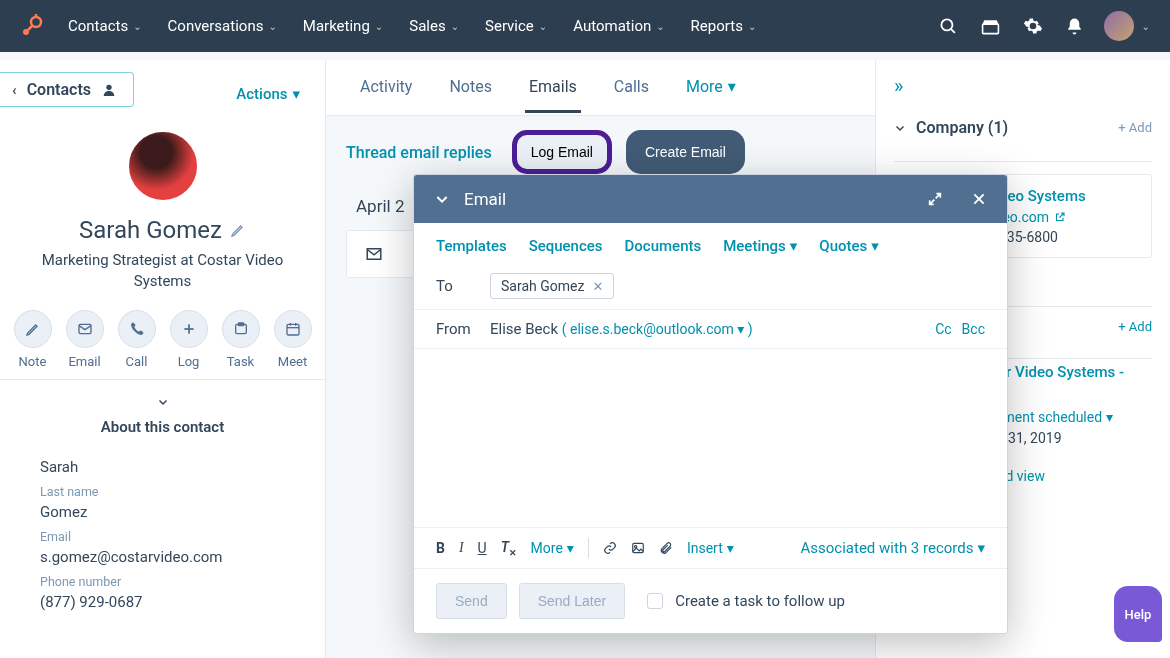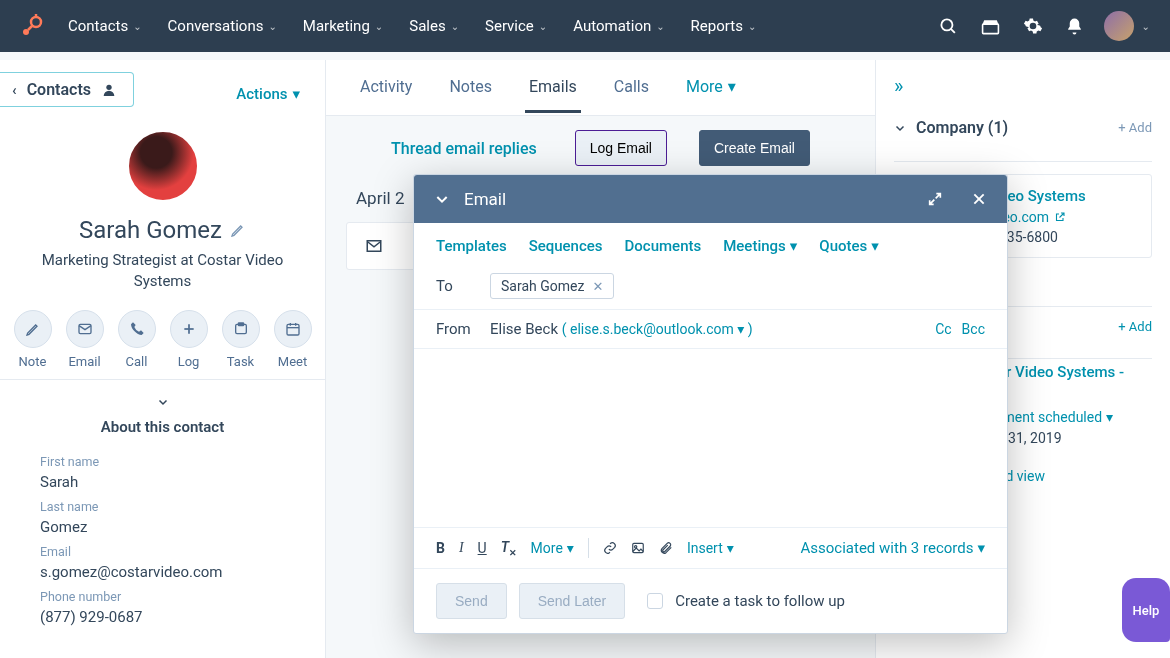--- a/index.html
+++ b/index.html
@@ -23,23 +23,23 @@
 .leftcol .actbtn { width:38px; height:38px; border-radius:50%; background:#eaf0f6; border:1px solid #d6e0eb; display:flex; align-items:center; justify-content:center; color:#506e91; }
 .leftcol .section-h { display:flex; align-items:center; gap:10px; padding:16px 18px 10px; font-weight:600; font-size:15px; color:#33475b; border-top:1px solid #e5eaf0; margin-top:10px;flex-direction:column; }
 .leftcol .field { padding:8px 40px 0; }
 .leftcol .flabel { font-size:12.5px; color:#7c98b6; }
 .leftcol .fval { font-size:15px; margin-top:4px; }
 .midcol { position:absolute; top:60px; left:326px; right:295px; bottom:0; }
 .tabs { display:flex; align-items:center; height:56px; padding:0 30px; border-bottom:1px solid #e5eaf0; background:#fff; gap:29px; font-size:16px; color:#506e91; }
 .tabs .tab { padding:14px 4px; border-bottom:3px solid transparent; }
 .tabs .tab.active { border-bottom-color:#33475b; color:#33475b; }
 .tabs .tab.more { color:#0091ae; display:flex; align-items:center; gap:5px; }
-.subbar { display:flex; align-items:center; justify-content:center; gap:32px; padding:14px 20px; }
+.subbar { display:flex; align-items:center; justify-content:flex-start; gap:14px; padding:14px 20px; }
 .subbar .thread { color:#0091ae; font-weight:500; font-size:16px; margin-right:6px; }
-.subbar .btn { padding:9px 14px; border-radius:3px; font-size:14px; border:1px solid #4c1d95; background:#eaf0f6; }
+.subbar .btn { padding:9px 14px; border-radius:15px; font-size:14px; border:5px solid #4c1d95; background:#eaf0f6; }
 .subbar .btn.primary { background:#425b76; color:#fff; border-color:#425b76; }
 .dateh { padding:8px 30px 14px; font-size:17px; color:#33475b; }
 .thread-card { margin:0 20px; background:#fff; border:1px solid #e5eaf0; border-radius:3px; padding:14px 18px; display:flex; gap:10px; color:#506e91; }
 .rightcol { position:absolute; top:60px; right:0; width:295px; bottom:0; background:#fff; border-left:1px solid #e5eaf0; padding:14px 18px; overflow:hidden; }
 .rightcol .collapse { color:#0091ae; font-size:20px; margin-bottom:8px; }
 .rightcol .rsection { display:flex; align-items:center; justify-content:space-between; padding:12px 0 24px; border-bottom:1px solid #e5eaf0;gap:12px; }
 .rightcol .rsection .rtitle { display:flex; align-items:center; gap:10px; font-weight:600; font-size:16px; }
 .rightcol .add { color:#7c98b6; font-size:13px; }
 .rightcol .companycard { border:1px solid #e5eaf0; border-radius:3px; margin-top:12px; padding:12px 0 12px 104px; position:relative; }
 .rightcol .companycard .cname { color:#0091ae; font-weight:500; font-size:15px; }
@@ -68,21 +68,21 @@
 .composer .formatbar .b { font-weight:700; }
 .composer .formatbar .i { font-style:italic; font-family: Georgia, serif; }
 .composer .formatbar .u { text-decoration:underline; }
 .composer .formatbar .tx { position:relative; font-weight:600; }
 .composer .formatbar .more { color:#0091ae; display:flex; align-items:center; gap:4px; }
 .composer .formatbar .assoc { margin-left:auto; color:#0091ae; font-size:15px; display:flex; align-items:center; gap:4px; }
 .composer .sendbar { display:flex; align-items:center; gap:12px; padding:14px 22px; border-top:1px solid #eaf0f6; }
 .composer .sbtn { padding:9px 18px; border-radius:3px; border:1px solid #d6dfe8; background:#eaf0f6; color:#99acc2; font-size:14px; }
 .composer .chk { width:16px; height:16px; border:1px solid #cbd6e2; border-radius:3px; margin-left:10px; }
 .composer .chklabel { font-size:15px; color:#33475b; }
-.helpbtn { position:absolute; bottom:16px; right:0; background:#7a59d6; color:#fff; width:48px; height:64px; border-radius:14px 14px 4px 14px; display:flex; align-items:center; justify-content:center; font-size:13px; font-weight:500; }
+.helpbtn { position:absolute; bottom:16px; right:8px; background:#7a59d6; color:#fff; width:48px; height:56px; border-radius:14px 14px 4px 14px; display:flex; align-items:center; justify-content:center; font-size:13px; font-weight:500; }
 svg { display:block; }
 </style>
 </head>
 <body>
 
 <div class="topnav">
   <div class="logo">
     <svg viewBox="0 0 24 24" width="24" height="24">
         <circle cx="6" cy="18" r="3" fill="#ff7a59"></circle>
         <circle cx="16" cy="8" r="5" fill="none" stroke="#ff7a59" stroke-width="2.5"></circle>
@@ -210,21 +210,20 @@
         <span>Meet</span>
       </div>
   </div>
   <div class="section-h">
     <svg width="12" height="12" viewBox="0 0 24 24" fill="none" stroke="#33475b" stroke-width="3">
         <polyline points="5 9 12 16 19 9"></polyline>
       </svg>
     <span>About this contact</span>
   </div>
   <div class="field">
-      <div class="flabel">First name</div>
       <div class="fval">Sarah</div>
     </div>
   <div class="field">
       <div class="flabel">Last name</div>
       <div class="fval">Gomez</div>
     </div>
   <div class="field">
       <div class="flabel">Email</div>
       <div class="fval">s.gomez@costarvideo.com</div>
     </div>

